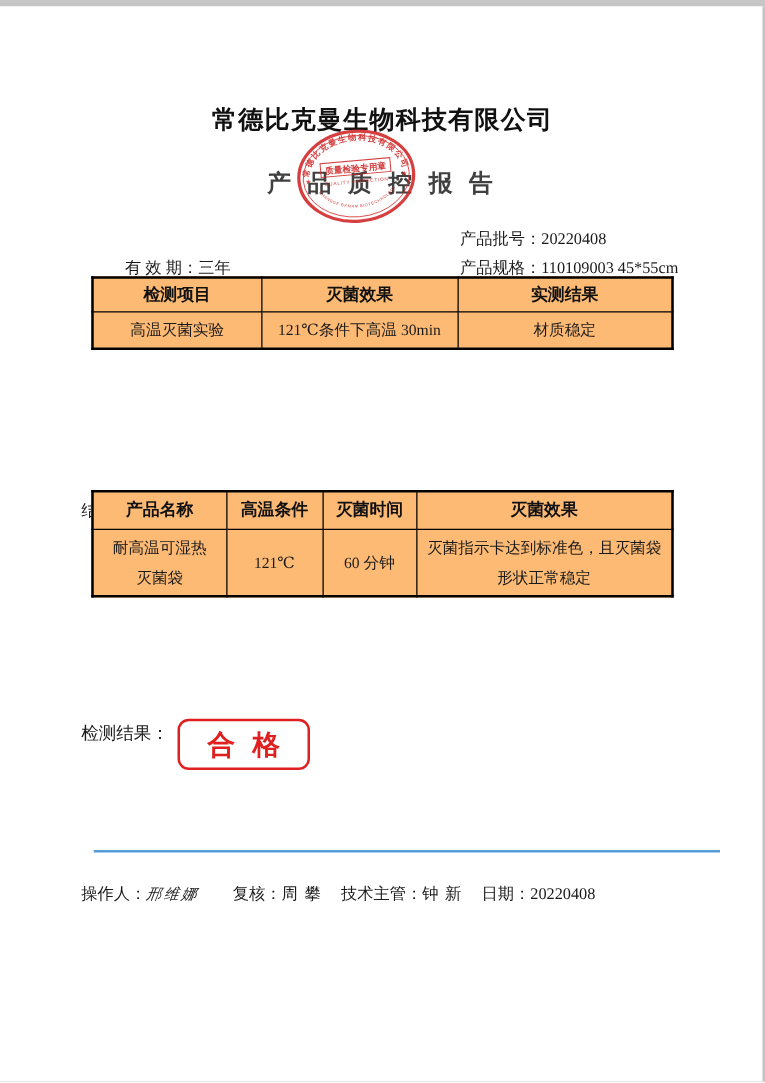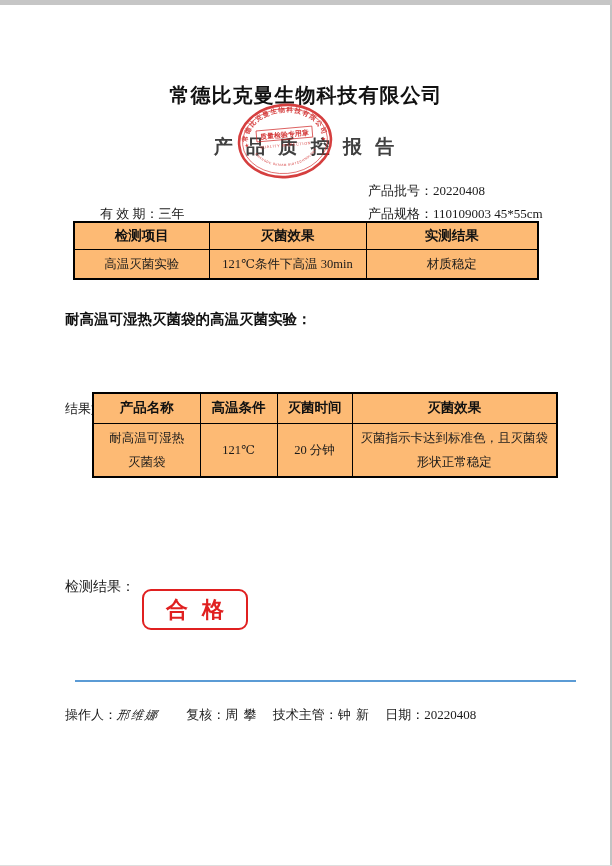--- a/index.html
+++ b/index.html
@@ -64,26 +64,26 @@
     overflow: hidden;
   }
   table.doc-table th {
     font-family: "Liberation Sans", "DejaVu Sans", sans-serif;
     font-weight: bold; font-size: 13.5px; color: #111;
   }
   table.doc-table td { font-size: 12.5px; padding: 2px 6px; line-height: 24px; }
   .t1 { left: 73px; top: 221px; width: 464px; }
   .t1 th { height: 27px; }
   .t1 td { height: 29px; }
-  .t2 { left: 92px; top: 392px; width: 464px; }
+  .t2 { left: 73px; top: 392px; width: 464px; }
   .t2 th { height: 30px; }
   .t2 td { height: 53px; line-height: 26px; }
   .result-label { font-size: 14px; }
   .result-box {
-    left: 142px; top: 589px; width: 106px; height: 41px;
+    left: 142px; top: 575px; width: 106px; height: 41px;
     border: 2px solid #e02020; border-radius: 9px;
     display: flex; align-items: center; justify-content: center;
   }
   .result-value {
     font-family: "Liberation Sans", "DejaVu Sans", sans-serif;
     color: #e02020; font-weight: bold; font-size: 22px; letter-spacing: 4px;
     padding-left: 4px;
   }
   .divider {
     left: 75px; top: 680px; width: 501px; height: 0;
@@ -154,41 +154,40 @@
       <th>实测结果</th>
     </tr>
     <tr>
       <td>高温灭菌实验</td>
       <td>121℃条件下高温 30min</td>
       <td>材质稳定</td>
     </tr>
   </tbody>
     </table>
 
-  <div class="abs sec-heading" style="left:65px; top:310px;">耐高温可湿热灭菌袋的高温灭菌实验：</div>
   <div class="abs body-text" style="left:65px; top:360px;margin-top:40px;">结果如下：</div>
 
   <table class="doc-table t2">
     <colgroup>
         <col style="width:107px">
         <col style="width:77px">
         <col style="width:75px">
         <col style="width:205px">
       </colgroup>
     <tbody>
         <tr>
       <th>产品名称</th>
       <th>高温条件</th>
       <th>灭菌时间</th>
       <th>灭菌效果</th>
     </tr>
     <tr>
       <td style="padding:2px 10px;">耐高温可湿热灭菌袋</td>
       <td>121℃</td>
-      <td>20 分钟</td>
+      <td>60 分钟</td>
       <td>灭菌指示卡达到标准色，且灭菌袋形状正常稳定</td>
     </tr>
   </tbody>
     </table>
 
   <div class="abs result-label" style="left:65px; top:578px;">检测结果：</div>
   <div class="abs result-box">
     <span class="result-value">合 格</span>
   </div>
 

